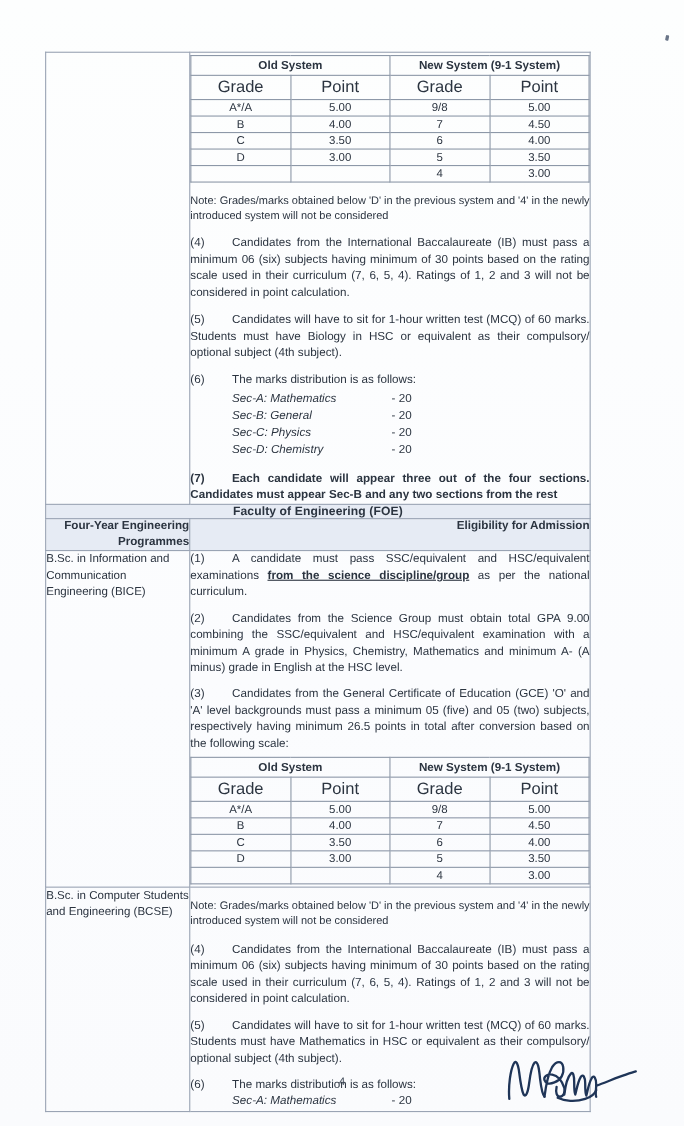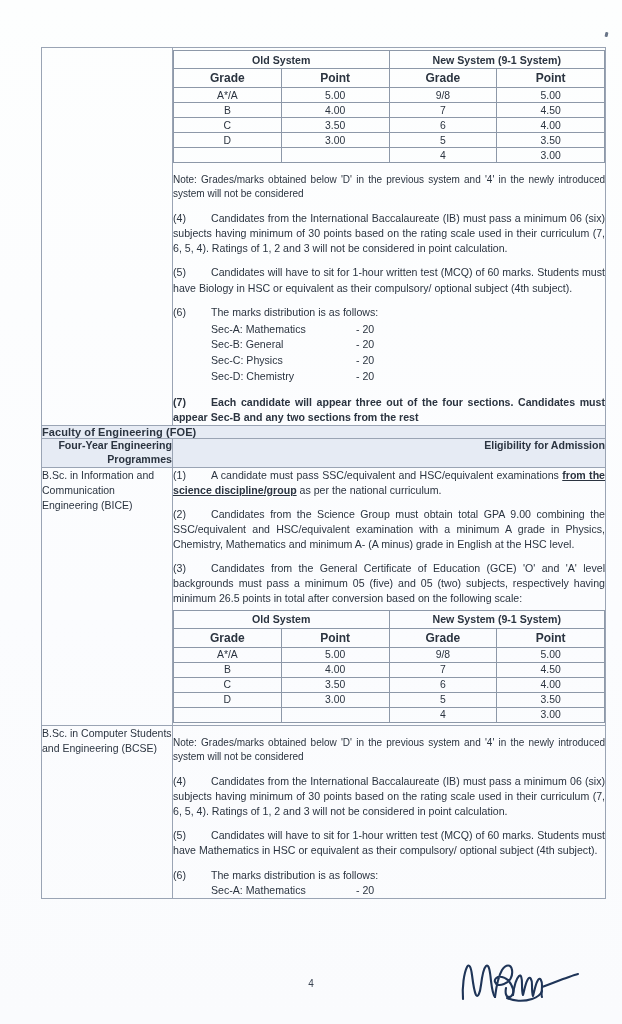--- a/index.html
+++ b/index.html
@@ -18,21 +18,21 @@
     background: linear-gradient(180deg,#fdfefe 0%, #fbfcfe 60%, #fafbfd 100%);
   }
   .speck {
     position: absolute; left: 605px; top: 32px;
     width: 3px; height: 5px; background: #45536a;
     border-radius: 1px; transform: rotate(12deg); opacity:.8;
   }
   .doc-table {
     position: absolute;
     left: 41px; top: 47px;
-    width: 565px;
+    width: 496px;
     border-collapse: collapse;
     table-layout: fixed;
   }
   .doc-table > tbody > tr > td {
     border: 1px solid #9aa4b4;
     vertical-align: top;
     padding: 0;
   }
   td.prog-cell {
     width: 131px;
@@ -40,21 +40,21 @@
     font-size: 10.5px;
     line-height: 1.45;
     vertical-align: middle;
     color: #2b3440;
   }
   td.body-cell {
     padding: 6px 9px 8px 9px;
   }
   .band {
     background: #e6ebf4;
-    text-align: left;
+    text-align: center;
     font-weight: bold;
     font-size: 11px;
     padding: 5px 0 5px 0;
     letter-spacing: .1px;
     border: 1px solid #9aa4b4;
   }
   .colhead {
     background: #e6ebf4;
     text-align: right;
     font-weight: bold;
@@ -80,21 +80,21 @@
   .num { display: inline-block; width: 38px; }
   .u-bold { font-weight: bold; text-decoration: underline; }
   .marks-list {
     margin: 2px 0 10px 0;
     padding: 0 0 0 38px;
     list-style: none;
     font-size: 10.6px;
     line-height: 1.5;
   }
   .marks-list li { display: flex; }
-  .marks-list .mk-label { width: 145px; }
+  .marks-list .mk-label { width: 145px; font-style: italic; }
   .marks-list .mk-val { }
   .tight-list { margin-top: 0px; margin-bottom: 0; }
 
   
   .grade-tbl {
     width: 100%;
     border-collapse: collapse;
     table-layout: fixed;
     margin: 2px 0 10px 0;
     font-size: 10.4px;
@@ -105,22 +105,22 @@
     padding: 1.5px 2px;
     font-weight: normal;
     height: 15px;
   }
   .grade-tbl th.sys {
     font-weight: bold;
     font-size: 10.6px;
     padding: 2.5px 2px;
   }
   .grade-tbl th.sub {
-    font-weight: bold;
-    font-size: 12px;
+    font-weight: normal;
+    font-size: 15px;
     padding: 2px 2px;
   }
   .grade-tbl .c-old-g { width: 27%; }
   .grade-tbl .c-old-p { width: 25%; }
   .grade-tbl .c-new-g { width: 23%; }
   .grade-tbl .c-new-p { width: 25%; }
   .thick-left { border-left: 1.6px solid #6c7888 !important; }
 
   .footer-num {
     position: absolute;

